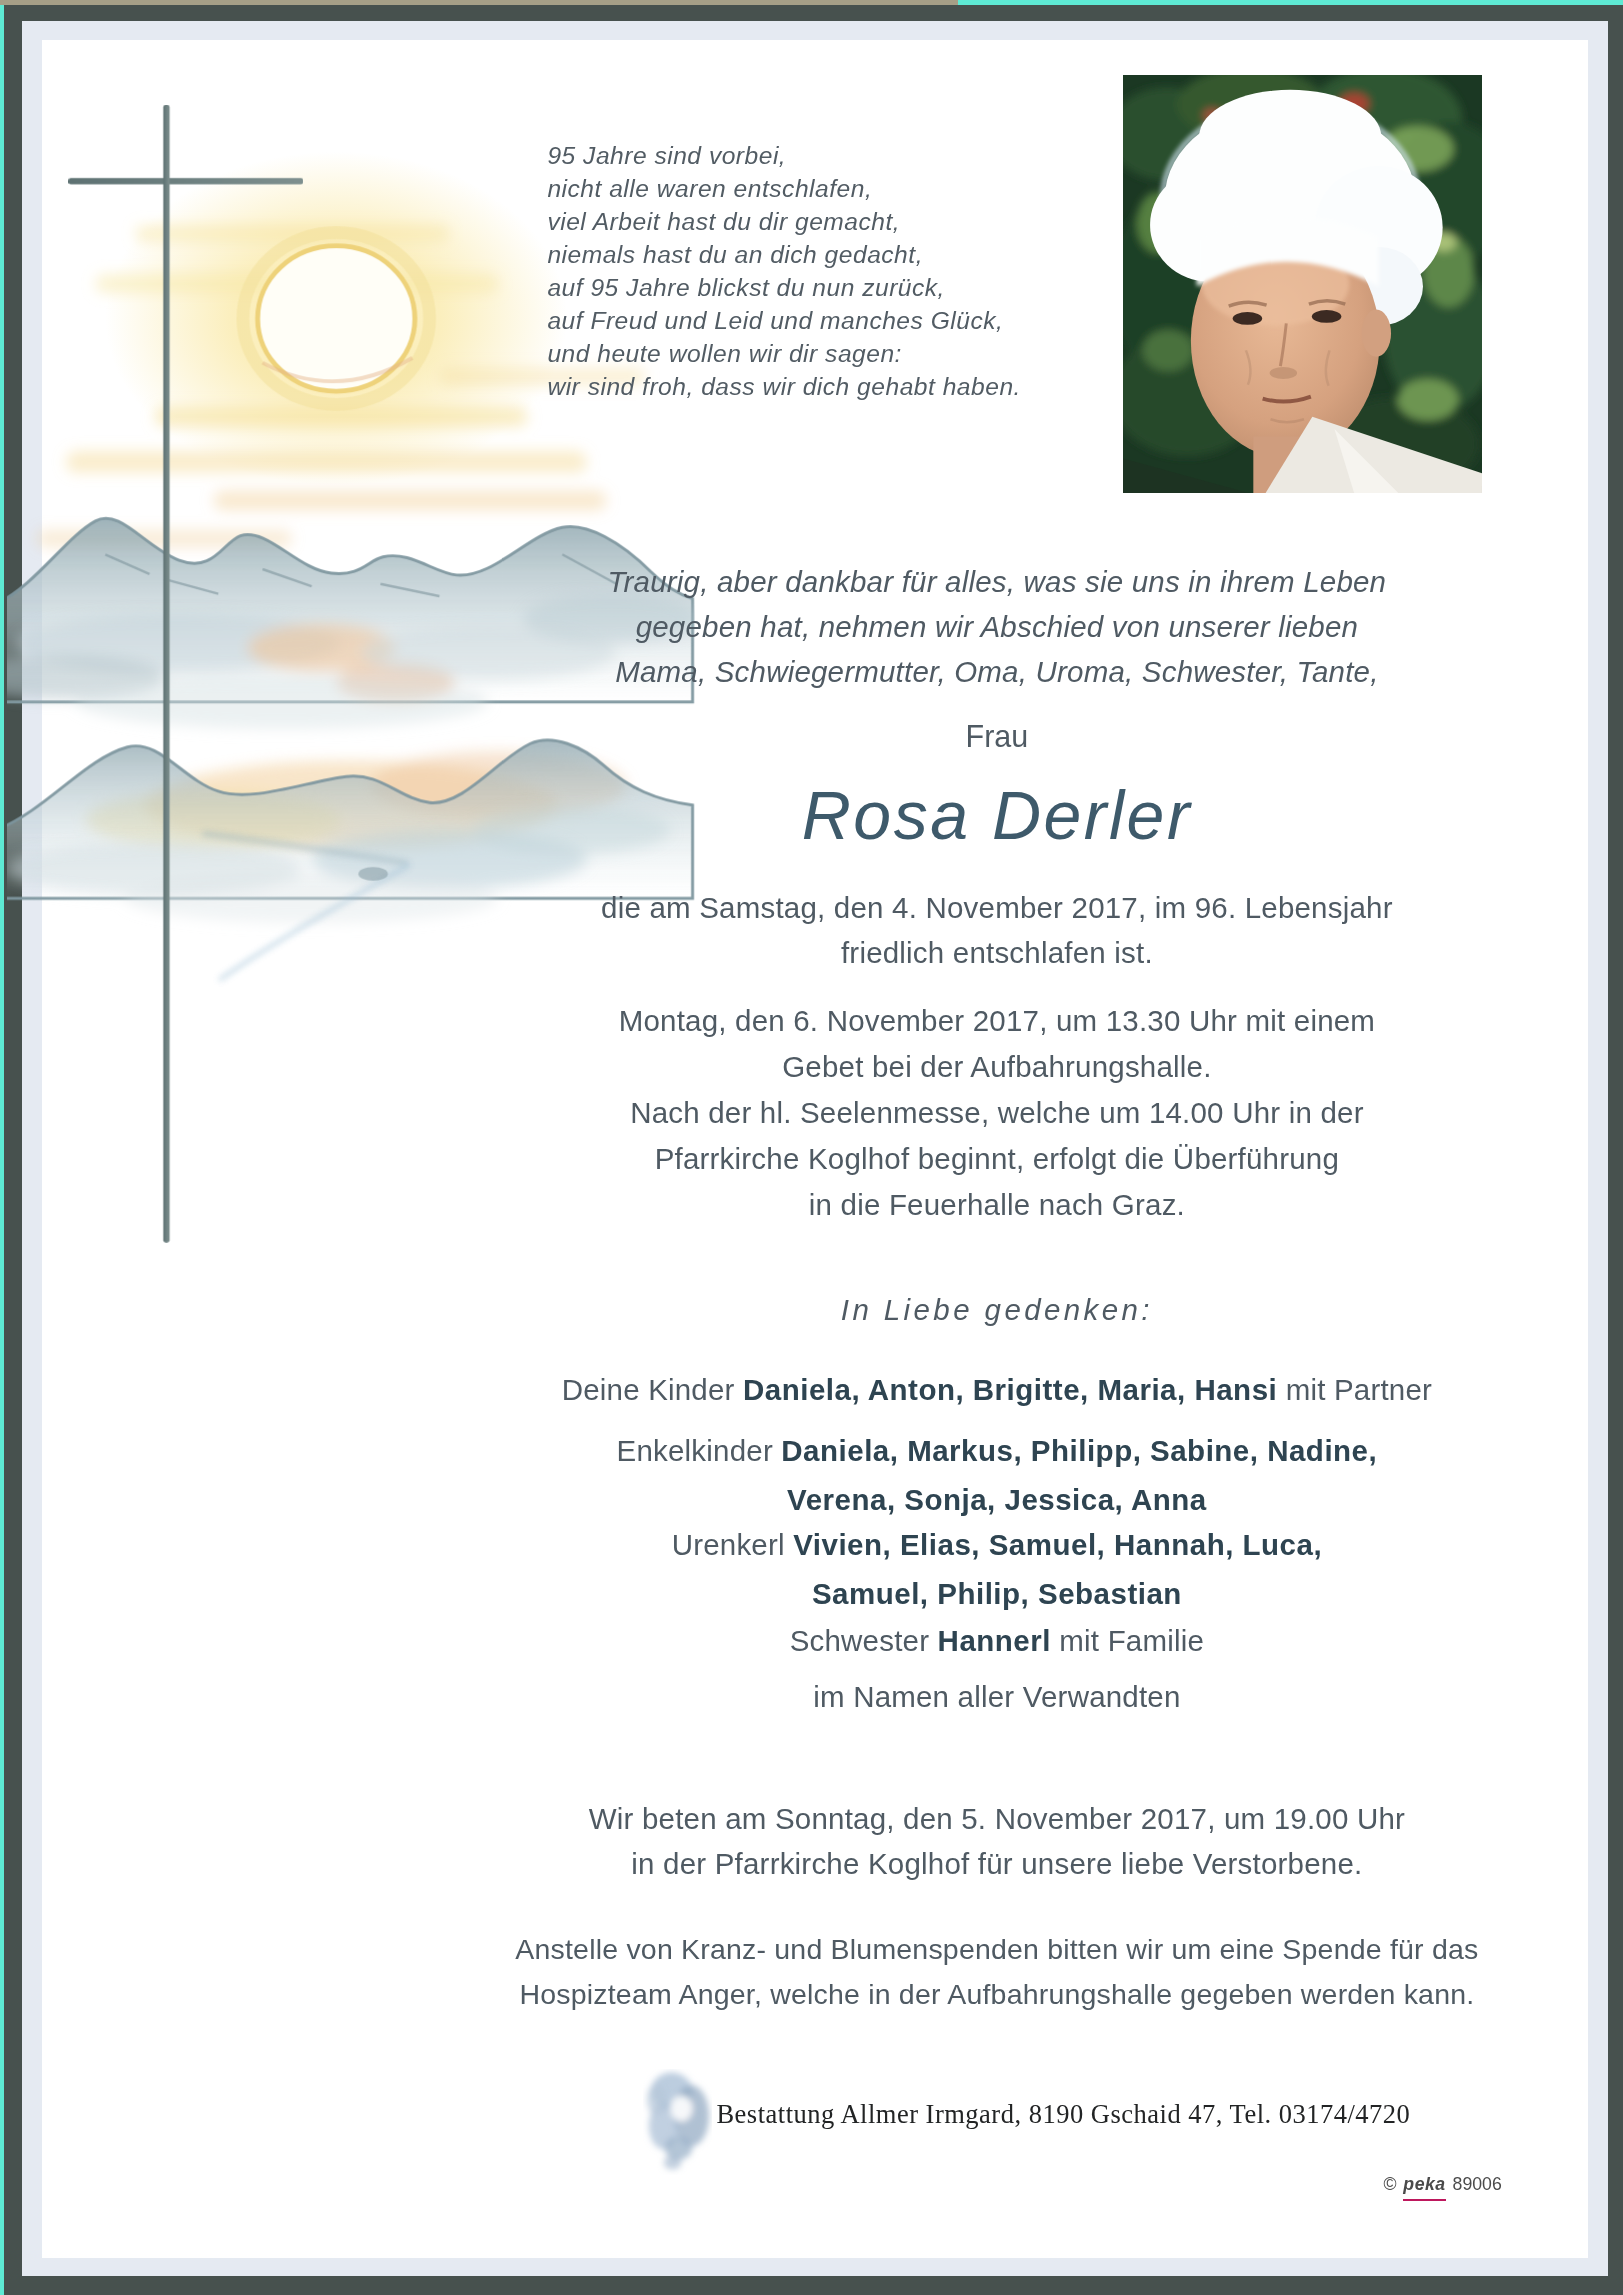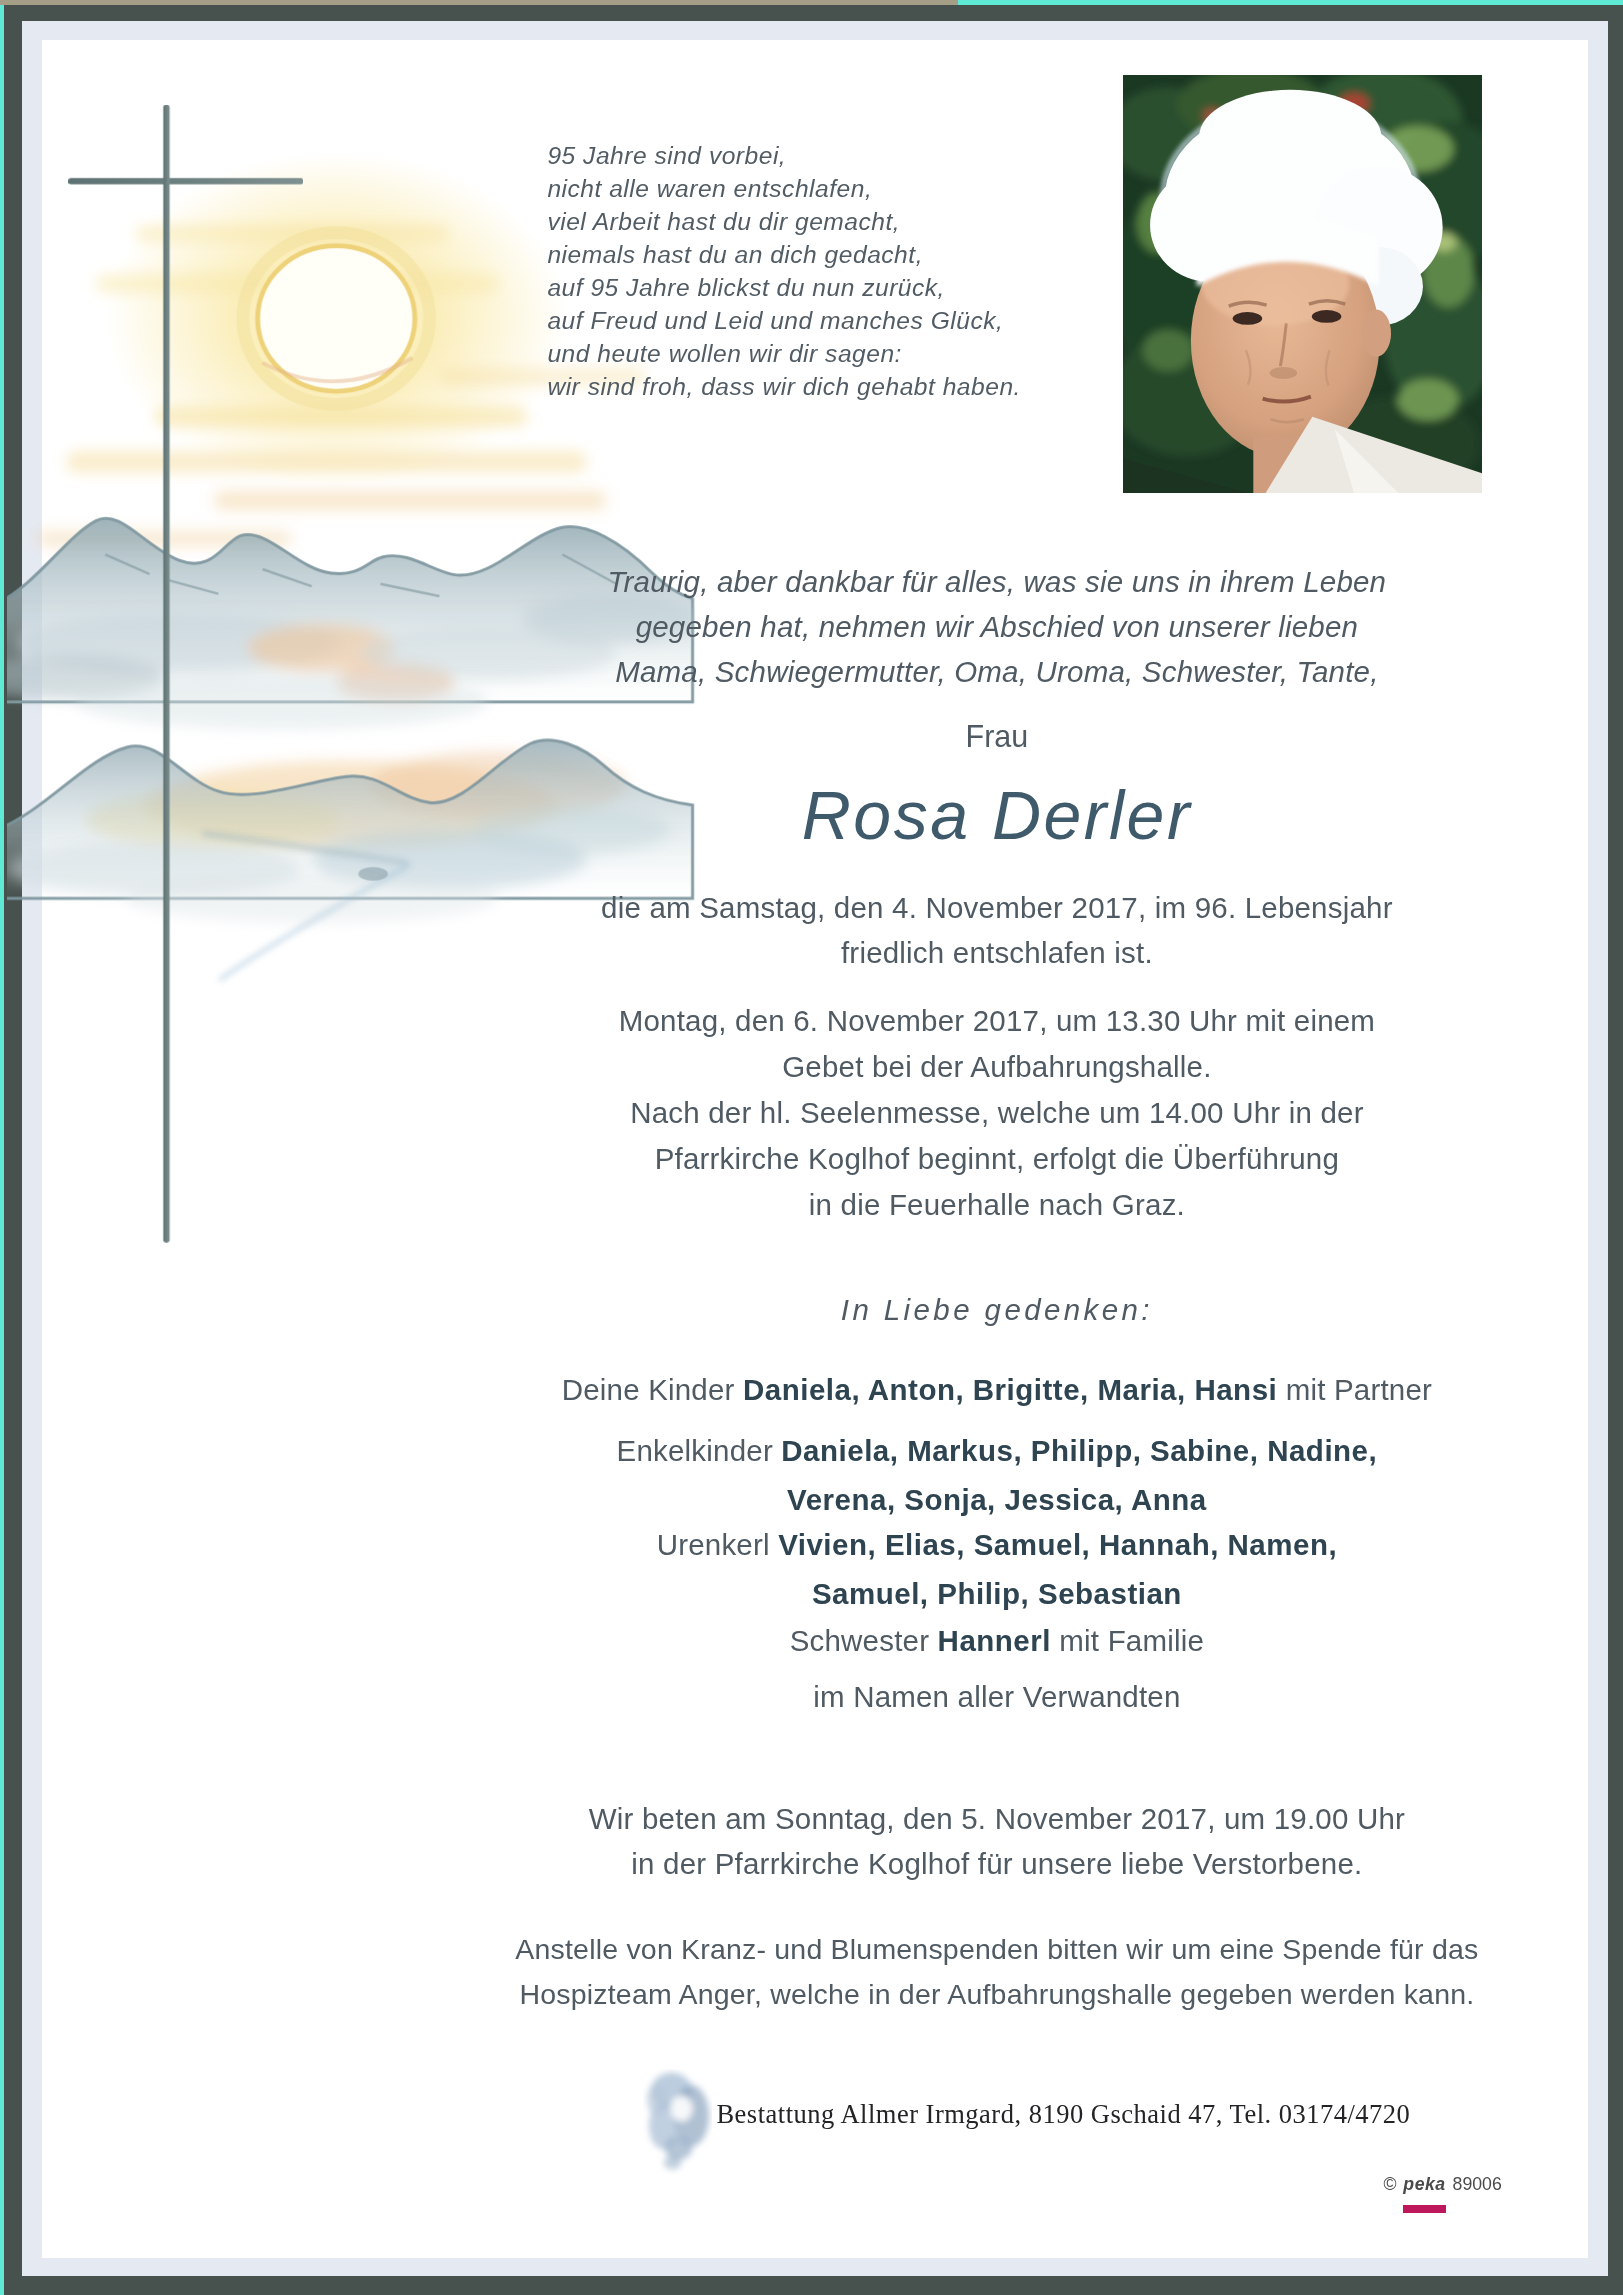--- a/index.html
+++ b/index.html
@@ -32,22 +32,22 @@
   .urenkel2{top:1566px;padding-right:143px;}
   .schwester{top:1613px;}
   .verwandte{top:1669px;}
   .prayer{top:1775px;margin-top:16px;}
   .donation{top:1922px;font-size:28.5px;}
   .footer-line{position:absolute;left:712px;top:2094px;font-family:"Liberation Serif",serif;
         font-size:26.5px;color:#222425;letter-spacing:0.5px;}
   .footer-logo{position:absolute;left:639px;top:2064px;width:69px;height:106px;}
   .publisher{position:absolute;left:1379px;top:2169px;font-size:17.7px;color:#4a4a4a;
         display:flex;align-items:baseline;gap:6.9px;}
-  .publisher .brand{font-weight:bold;font-style:italic;border-bottom:8px solid #be185d;
-        letter-spacing:0.5px;padding-bottom:10px;}
+  .publisher .brand{font-weight:bold;font-style:italic;border-bottom:2px solid #be185d;
+        letter-spacing:0.5px;padding-bottom:4px;}
 </style>
 </head>
 <body>
 
 <div class="page">
   <div class="scan-strip"></div>
   <div class="frame-dark">
     <div class="frame-mat">
       <div class="card"></div>
     </div>
@@ -253,21 +253,21 @@
     </div>
 
     <div class="cblock body-txt names enkel1">
       <span>Enkelkinder </span><b>Daniela, Markus, Philipp, Sabine, Nadine,</b>
     </div>
     <div class="cblock body-txt names enkel2">
       <b>Verena, Sonja, Jessica, Anna</b>
     </div>
 
     <div class="cblock body-txt names urenkel1">
-      <span>Urenkerl </span><b>Vivien, Elias, Samuel, Hannah, Namen,</b>
+      <span>Urenkerl </span><b>Vivien, Elias, Samuel, Hannah, Luca,</b>
     </div>
     <div class="cblock body-txt names urenkel2">
       <b>Samuel, Philip, Sebastian</b>
     </div>
 
     <div class="cblock body-txt names schwester">
       <span>Schwester </span><b>Hannerl</b><span> mit Familie</span>
     </div>
 
     <div class="cblock body-txt verwandte">im Namen aller Verwandten</div>

